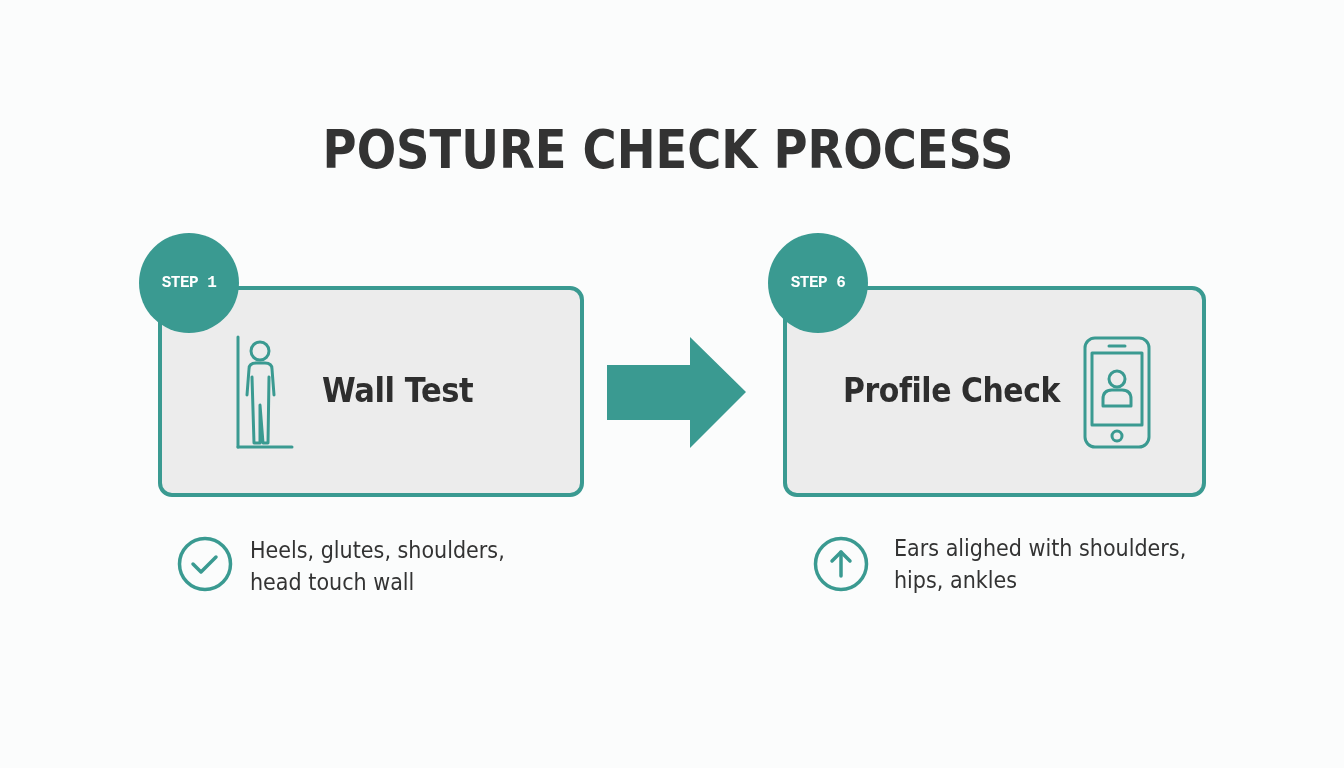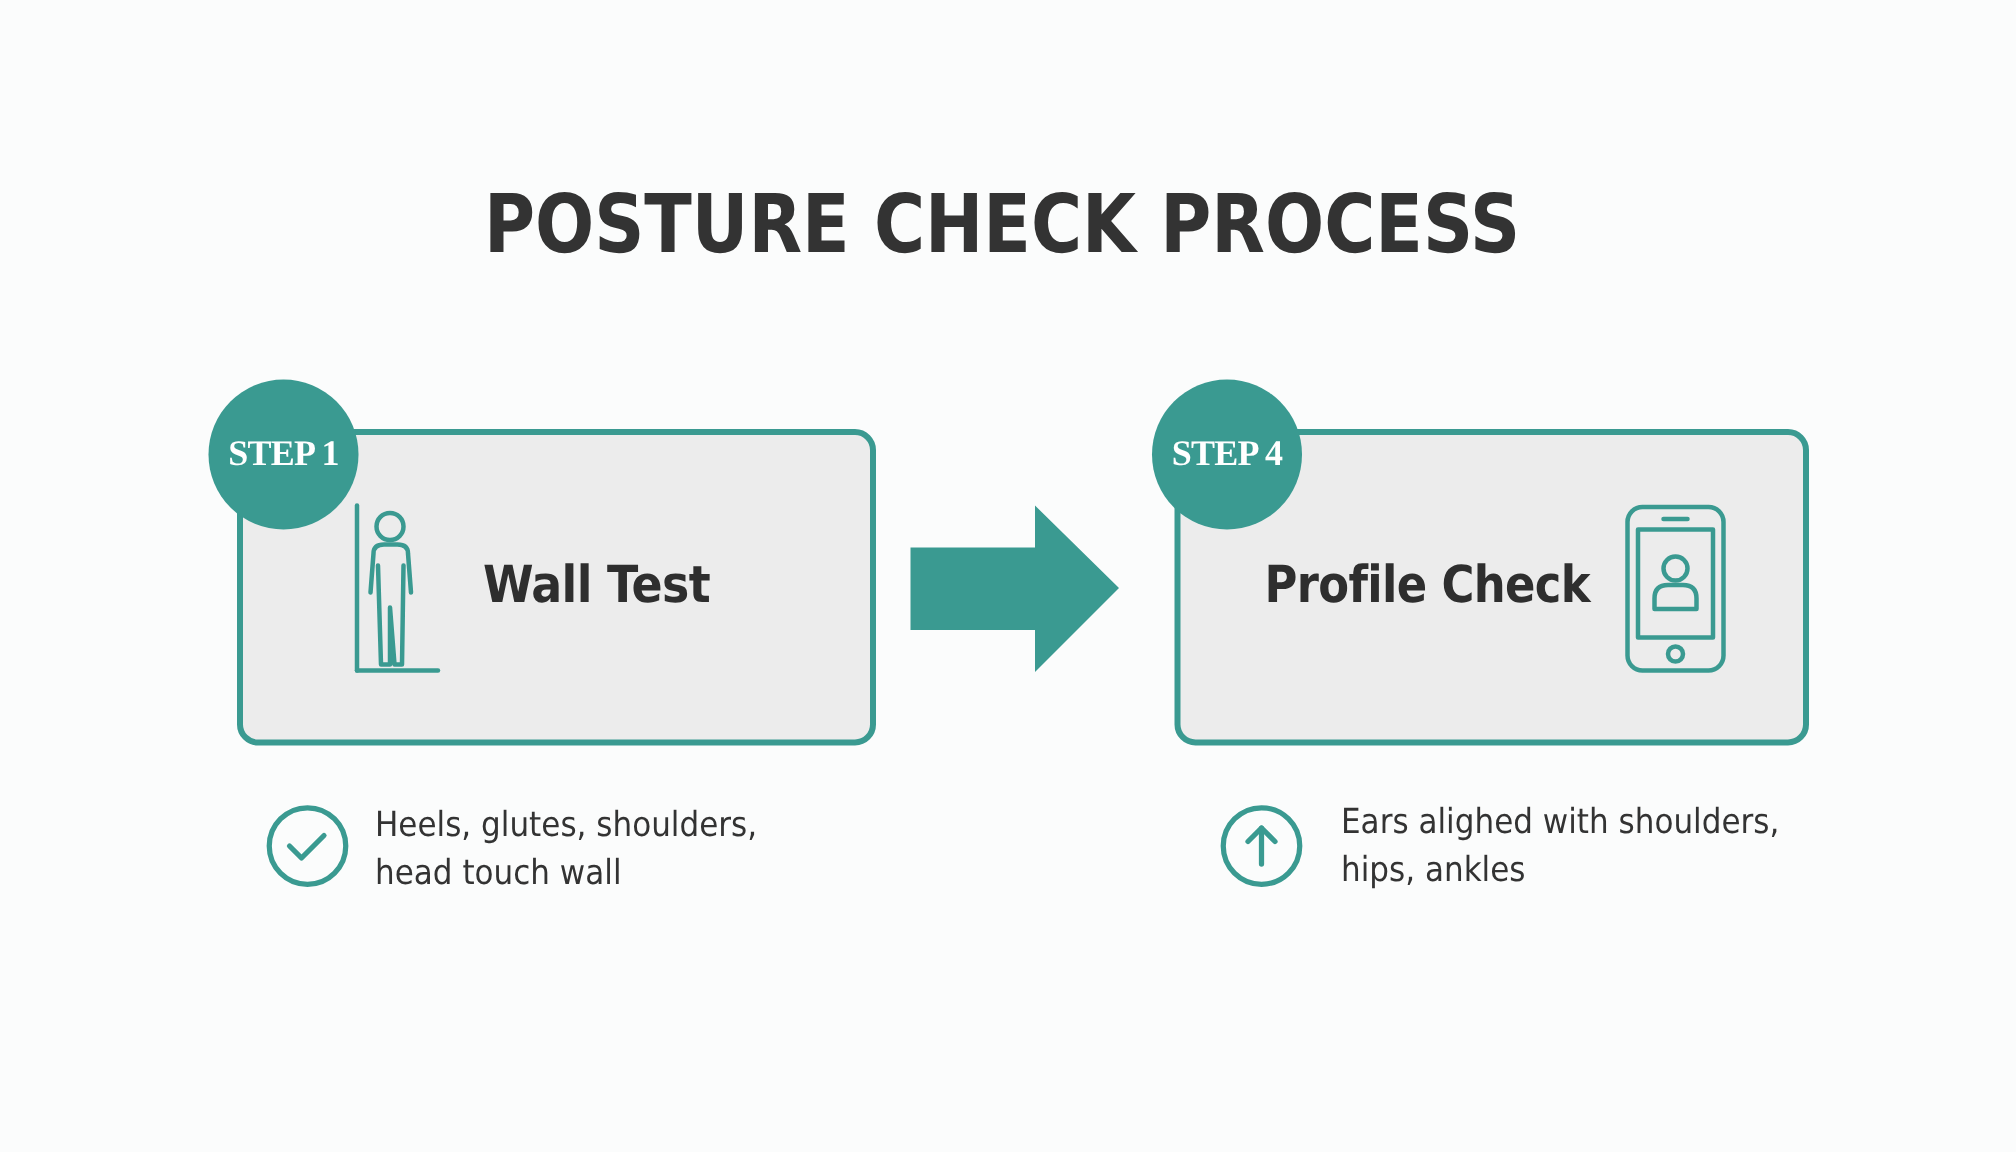--- a/index.html
+++ b/index.html
@@ -16,23 +16,23 @@
     }
     .card {
       position: absolute; top: 286px; height: 203px;
       border: 4px solid #3a9a91; border-radius: 14px;
       background: #ececec; box-sizing: content-box;
     }
     .card1 { left: 158px; width: 418px; }
     .card2 { left: 783px; width: 415px; }
     .badge {
       position: absolute; width: 100px; height: 100px; border-radius: 50%;
-      background: #3a9a91; color: #ffffff; top: 253px;
+      background: #3a9a91; color: #ffffff; top: 233px;
       display: flex; align-items: center; justify-content: center;
-      font-family: Liberation Serif, serif; font-weight: bold; font-size: 24px;
+      font-family: Liberation Mono, monospace; font-weight: bold; font-size: 16px;
       letter-spacing: -0.5px;
     }
     .badge1 { left: 139px; }
     .badge2 { left: 768px; }
     .card-title {
       position: absolute; font-family: "DejaVu Sans", sans-serif; font-weight: bold;
       font-size: 34px; color: #2e2e2e; letter-spacing: -0.5px;
     }
     .t1 { left: 322px; top: 370px; transform: scaleX(0.9); transform-origin: 0 0; }
     .t2 { left: 843px; top: 370px; transform: scaleX(0.88); transform-origin: 0 0; }
@@ -63,21 +63,21 @@
     <path d="M20 44 L22 110 L28 110 L28 72 L31 110 L36 110 L37 44"></path>
   </g>
 </svg>
 <div class="card-title t1">Wall Test</div>
 
 <svg class="arrow" width="145" height="115" viewBox="0 0 145 115">
   <polygon points="2,30 85,30 85,2 141,57 85,113 85,85 2,85" fill="#3a9a91"></polygon>
 </svg>
 
 <div class="card card2"></div>
-<div class="badge badge2">STEP 4</div>
+<div class="badge badge2">STEP 6</div>
 <div class="card-title t2">Profile Check</div>
 <svg class="icon" style="left:1082px; top:336px;" width="70" height="114" viewBox="0 0 70 114">
   <g fill="none" stroke="#3a9a91" stroke-width="3" stroke-linecap="round" stroke-linejoin="round">
     <rect x="3" y="2" width="64" height="109" rx="10"></rect>
     <line x1="27" y1="10" x2="43" y2="10"></line>
     <rect x="10" y="17" width="50" height="72"></rect>
     <circle cx="35" cy="43" r="8"></circle>
     <path d="M21 70 L21 63 Q21 54 30 54 L40 54 Q49 54 49 63 L49 70 Z"></path>
     <circle cx="35" cy="100" r="5"></circle>
   </g>

